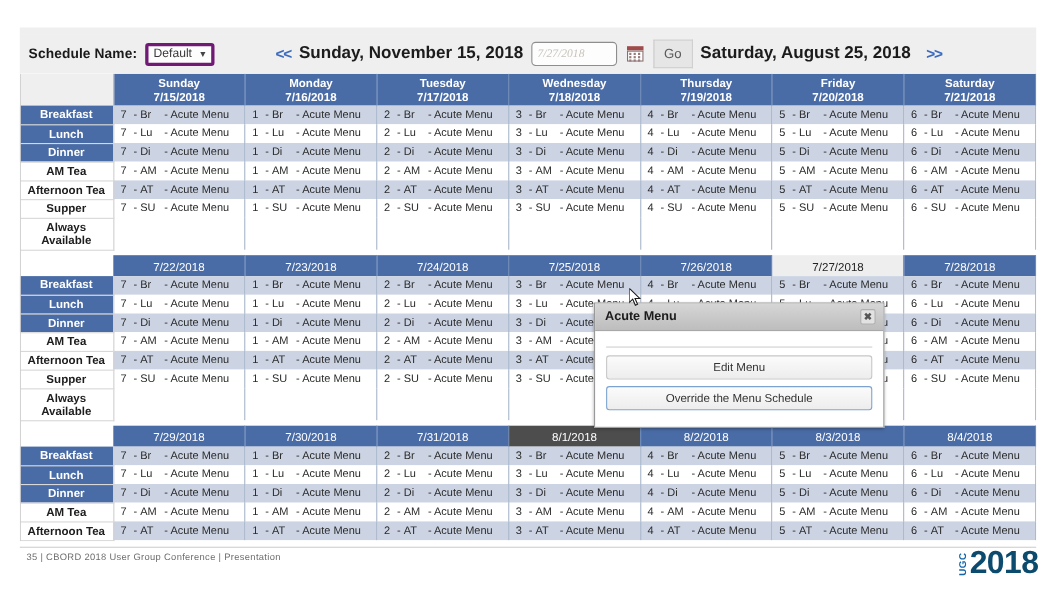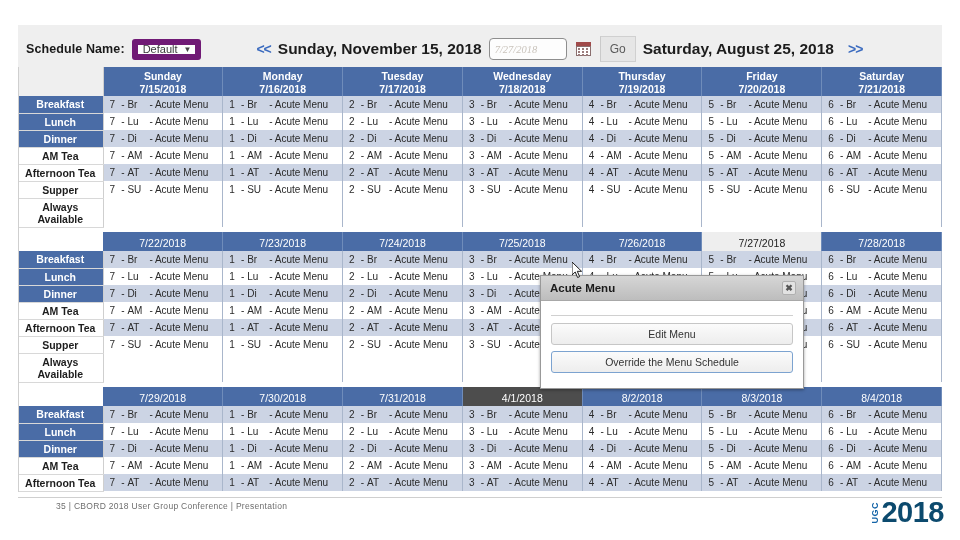--- a/index.html
+++ b/index.html
@@ -22,21 +22,21 @@
   #toolbar {
     position:absolute; left:18px; top:31px; width:924px; height:36px;
     background:#efefef;
     display:flex; align-items:center;
   }
   .tb-label {
     font-size:12.5px; font-weight:bold; color:#1a1a1a; margin-left:8px; letter-spacing:.1px;
   }
   .tb-select {
     margin-left:7px; height:21px; min-width:58px; background:#fdfdfd;
-    border:6px solid #701a75; border-radius:3px;
+    border:3px solid #701a75; border-radius:3px;
     font-size:11px; color:#3a3a3a;
     display:flex; align-items:center; 
     padding:0 4px 0 5px;
   }
   .tb-select .caret { font-size:8px; color:#444; margin-left:6px; }
 
   .nav-arrow {
     font-size:14px; font-weight:bold; color:#3b6bbf; letter-spacing:-1px;
   }
   #prev-arrow { margin-left:55px; }
@@ -149,21 +149,21 @@
   }
   .pop-btn.primary { border:1px solid #7ca3d0; }
 
   
   #cursor { position:absolute; left:572px; top:262px; width:12px; height:18px; }
 
   
   #footer-rule { position:absolute; left:18px; top:497px; width:924px; height:1px; background:#cfcfcf; }
   #footer-text {
     position:absolute; left:24px; top:501px;
-    font-size:8.5px; color:#6e6e6e; letter-spacing:.3px;margin-left:32px;
+    font-size:8.5px; color:#6e6e6e; letter-spacing:.3px;
   }
   #logo { position:absolute; right:16px; top:498px; display:flex; align-items:flex-end; }
   #logo .ugc {
     font-size:9px; font-weight:bold; color:#1565a8; letter-spacing:.5px;
     writing-mode:vertical-rl; transform:rotate(180deg);
     line-height:9px; margin-right:1px; margin-bottom:3px;
   }
   #logo .yr { font-size:29px; font-weight:bold; color:#0c4a6e; line-height:28px; letter-spacing:-0.5px; }
 </style>
 </head>
@@ -386,21 +386,21 @@
             <td class="cell"></td>
           </tr>
           <tr class="spacer">
             <td colspan="8"></td>
           </tr>
           <tr class="datehdr">
             <td class="lblcell"></td>
             <td class="">7/29/2018</td>
             <td class="">7/30/2018</td>
             <td class="">7/31/2018</td>
-            <td class="date-hover">4/1/2018</td>
+            <td class="date-hover">8/1/2018</td>
             <td class="">8/2/2018</td>
             <td class="">8/3/2018</td>
             <td class="">8/4/2018</td>
           </tr>
           <tr class="r-odd">
             <td class="meal blue">Breakfast</td>
             <td class="cell"><span class="num">7</span><span class="sep"> - </span><span class="mcode">Br</span><span class="sep">- </span><span class="mname">Acute Menu</span></td>
             <td class="cell"><span class="num">1</span><span class="sep"> - </span><span class="mcode">Br</span><span class="sep">- </span><span class="mname">Acute Menu</span></td>
             <td class="cell"><span class="num">2</span><span class="sep"> - </span><span class="mcode">Br</span><span class="sep">- </span><span class="mname">Acute Menu</span></td>
             <td class="cell"><span class="num">3</span><span class="sep"> - </span><span class="mcode">Br</span><span class="sep">- </span><span class="mname">Acute Menu</span></td>

